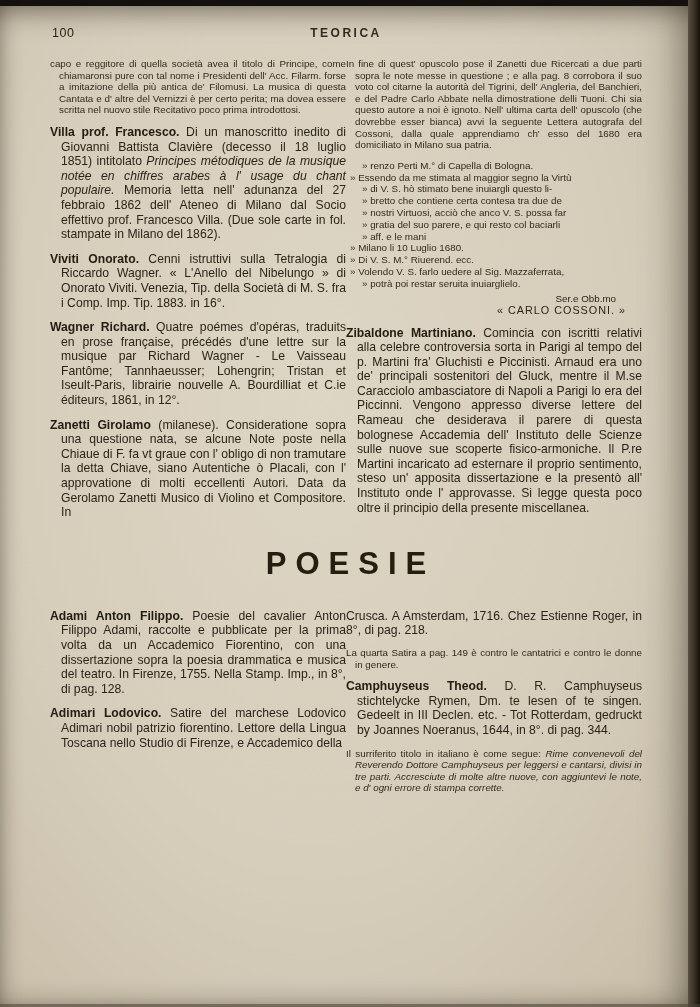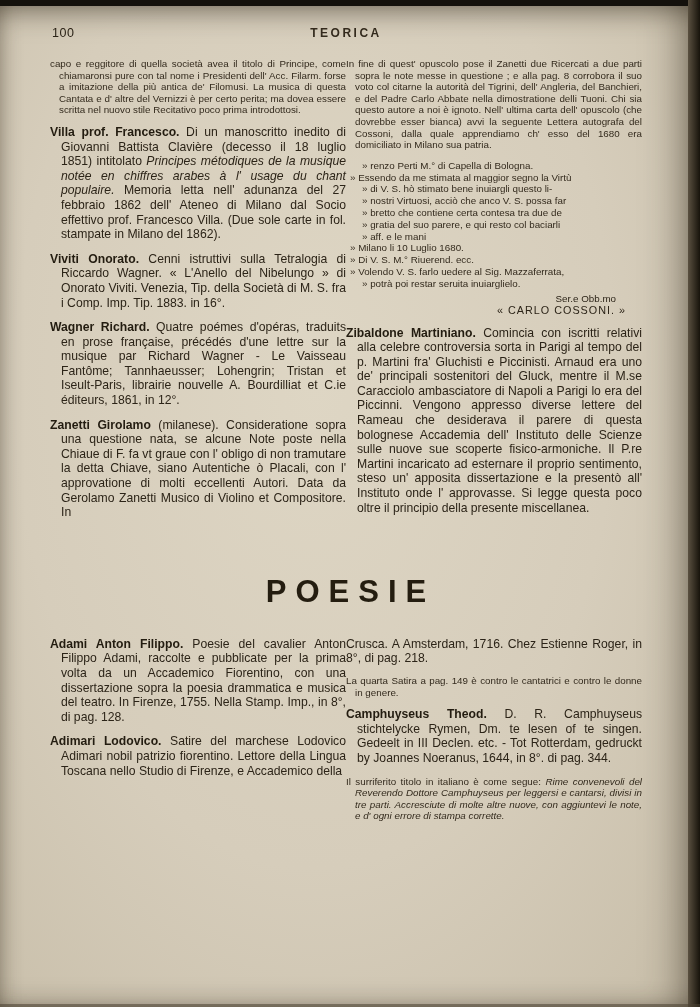--- a/index.html
+++ b/index.html
@@ -33,21 +33,21 @@
   .note{font-size:9.8px;line-height:11.6px;margin:0 0 9px;padding-left:9px;text-indent:-9px;color:#332a1d;}
 
   .letter{font-size:9.8px;line-height:11.8px;margin:1px 0 3px 4px;color:#332a1d;text-align:left;}
   .letter .line{white-space:nowrap;overflow:hidden;}
   .letter .line.cont{padding-left:12px;}
   .closing{text-align:right;padding-right:16px;margin:1px 0 10px;}
   .closing .role{font-size:9.8px;display:block;padding-right:10px;}
   .closing .name{font-size:10.8px;letter-spacing:1px;display:block;}
 
   .poesie{font-size:31px;font-weight:bold;text-align:center;letter-spacing:9px;text-indent:9px;
-    margin:44px 0 27px;color:#241d10;}
+    margin:16px 0 27px;color:#241d10;}
 
   .ital{font-style:italic;}
 </style>
 </head>
 <body>
 
 <div class="scan">
   <div class="edge-top"></div>
   <div class="edge-right"></div>
   <div class="edge-bottom"></div>
@@ -74,22 +74,22 @@
       </div>
 
       <div class="col">
 
         <p class="note">In fine di quest' opuscolo pose il Zanetti due Ricercati a due parti sopra le note messe in questione ; e alla pag. 8 corrobora il suo voto col citarne la autorità del Tigrini, dell' Angleria, del Banchieri, e del Padre Carlo Abbate nella dimostratione delli Tuoni. Chi sia questo autore a noi è ignoto. Nell' ultima carta dell' opuscolo (che dovrebbe esser bianca) avvi la seguente Lettera autografa del Cossoni, dalla quale apprendiamo ch' esso del 1680 era domiciliato in Milano sua patria.</p>
 
         <div class="letter">
           <div class="line cont">» renzo Perti M.° di Capella di Bologna.</div>
           <div class="line">» Essendo da me stimata al maggior segno la Virtù</div>
           <div class="line cont">» di V. S. hò stimato bene inuiargli questo li-</div>
+          <div class="line cont">» bretto che contiene certa contesa tra due de</div>
           <div class="line cont">» nostri Virtuosi, acciò che anco V. S. possa far</div>
-          <div class="line cont">» bretto che contiene certa contesa tra due de</div>
           <div class="line cont">» gratia del suo parere, e qui resto col baciarli</div>
           <div class="line cont">» aff. e le mani</div>
           <div class="line">» Milano li 10 Luglio 1680.</div>
           <div class="line">» Di V. S. M.° Riuerend. ecc.</div>
           <div class="line">» Volendo V. S. farlo uedere al Sig. Mazzaferrata,</div>
           <div class="line cont">» potrà poi restar seruita inuiarglielo.</div>
         </div>
 
         <div class="closing">
           <span class="role">Ser.e Obb.mo</span>

